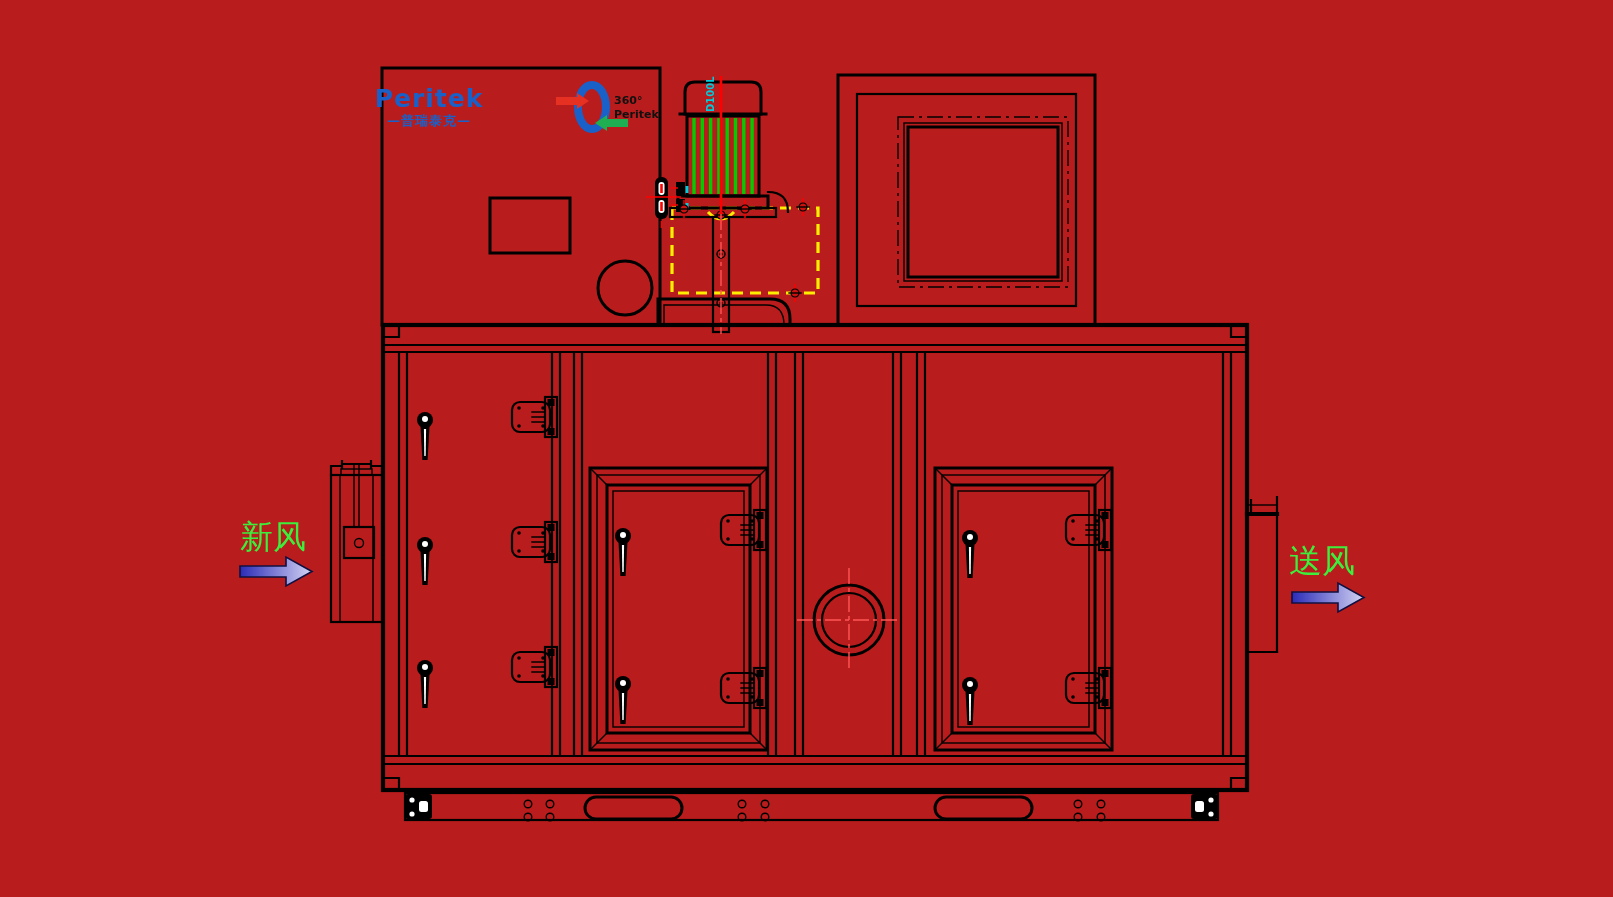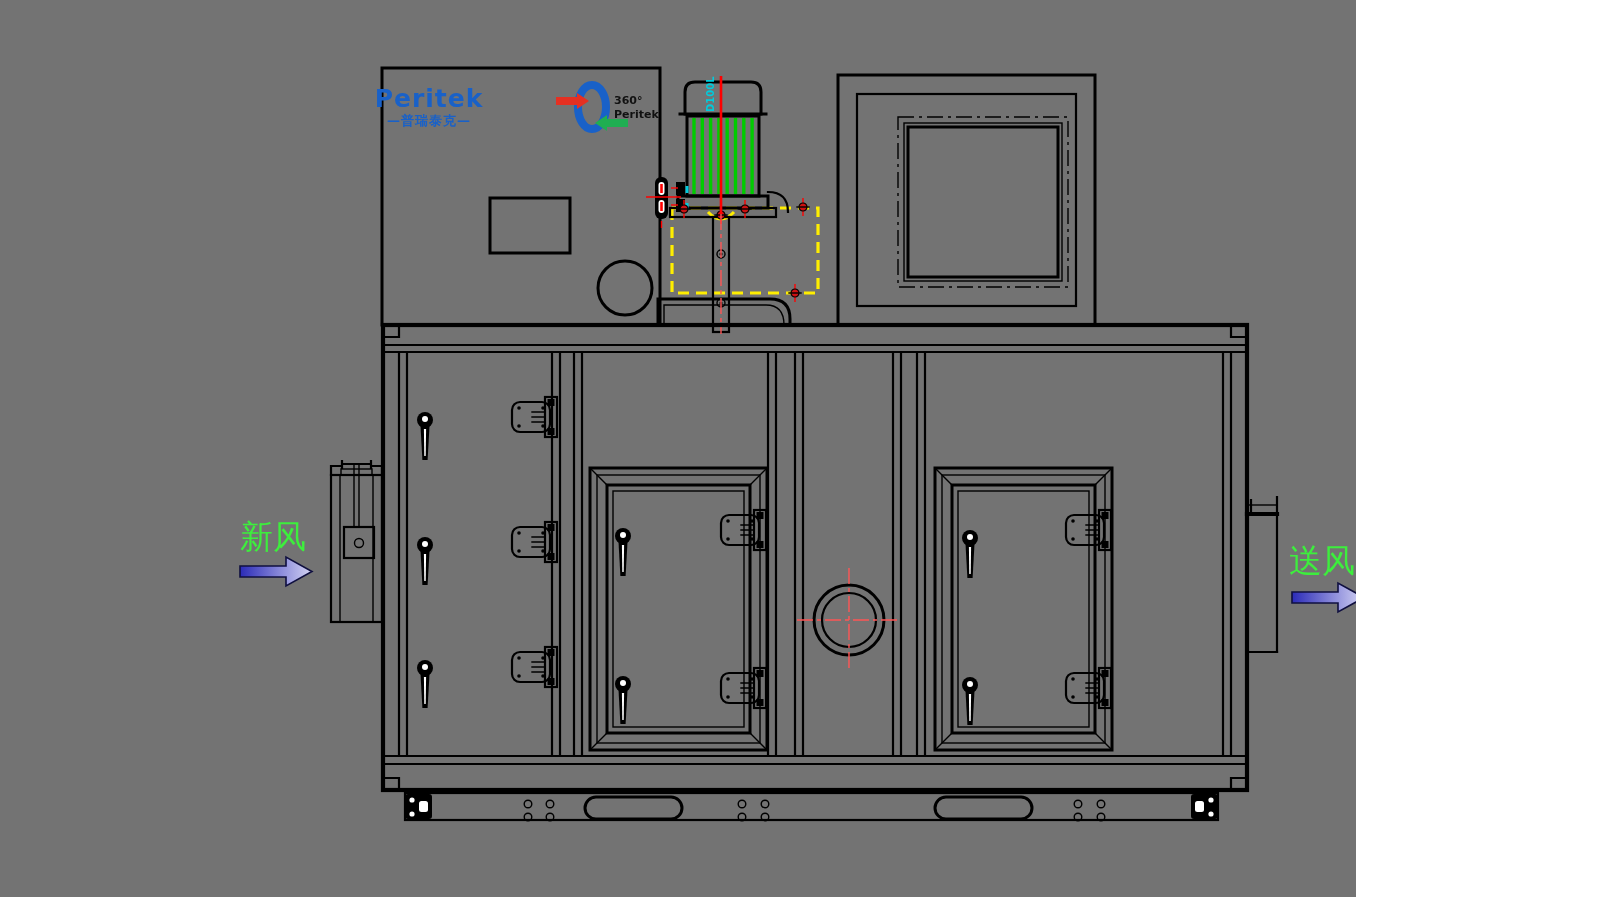--- a/index.html
+++ b/index.html
@@ -1,16 +1,16 @@
 <!DOCTYPE html>
 <html style="--brand-blue: #1961c8; --stripe-green: #00cc00; --label-green: #3dee3d; --centerline-red: #ff0000; --hidden-yellow: #ffee00; --cyan-label: #00ccdd; --logo-red: #e53022; --logo-green: #1fae52; --arrow-dark: #2b2bb8; --arrow-light: #d4d4f4;"><head>
 <meta charset="utf-8">
 <style>
   html,body{margin:0;padding:0;background:#fff;}
-  .canvas{position:relative;width:1356px;height:897px;background:#737373;overflow:hidden;}
+  .canvas{position:relative;width:1613px;height:897px;background:#b91c1c;overflow:hidden;}
   svg{display:block}
   .ln{stroke:#000;fill:none;stroke-linecap:square}
   .w1{stroke-width:1.4}
   .w2{stroke-width:2.2}
   .w3{stroke-width:3}
   .w4{stroke-width:4.2}
   .stripe{stroke:var(--stripe-green,#00cc00);stroke-width:3.4}
   .red{stroke:var(--centerline-red,#f00);fill:none}
   .rw2{stroke-width:2.6}
   .red-dd{stroke:#ff5555;stroke-width:1.4;stroke-dasharray:16 4 4 4;fill:none}

